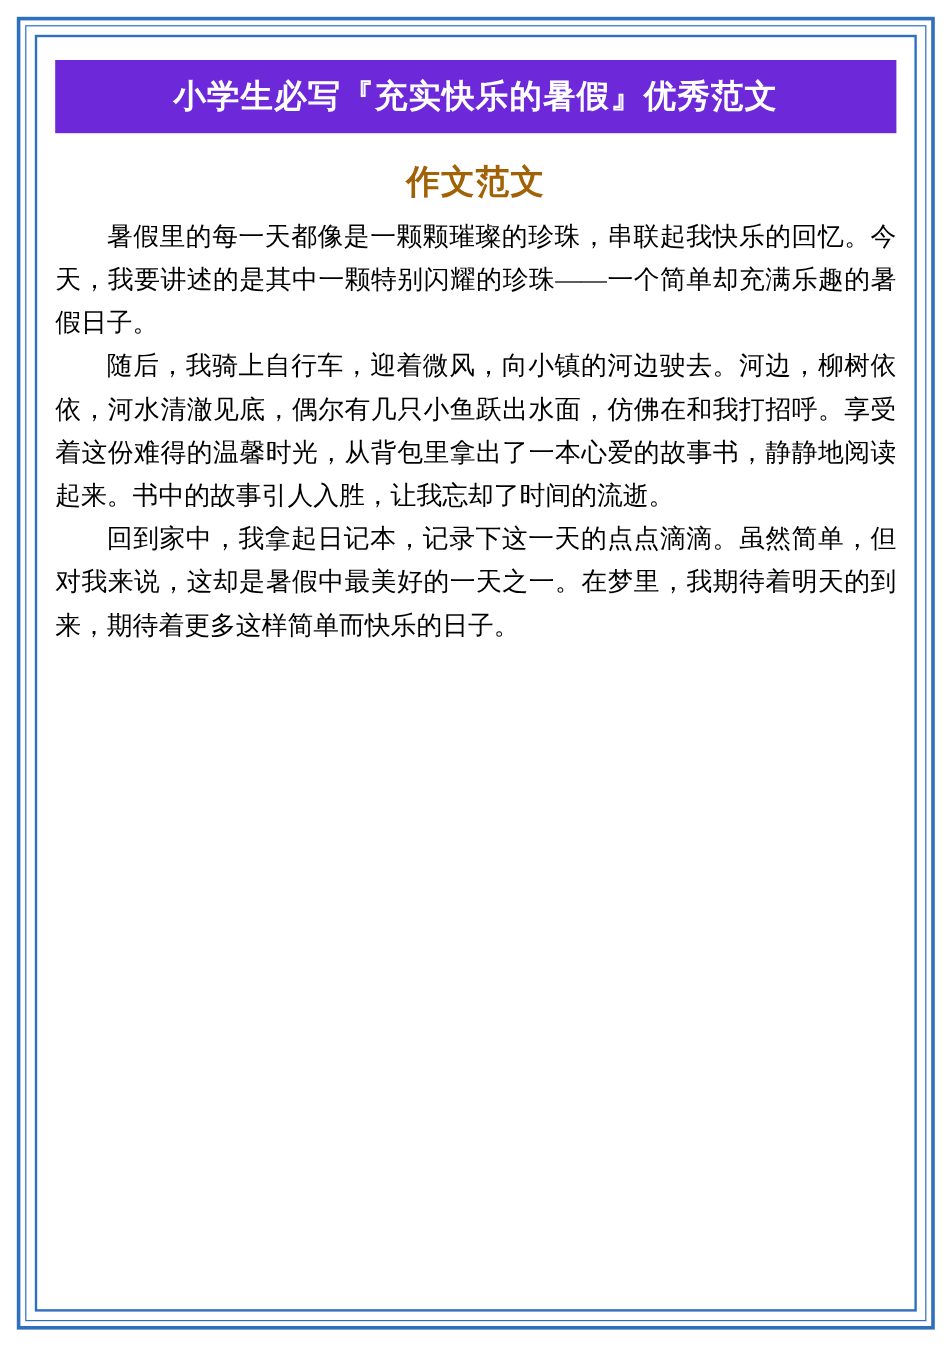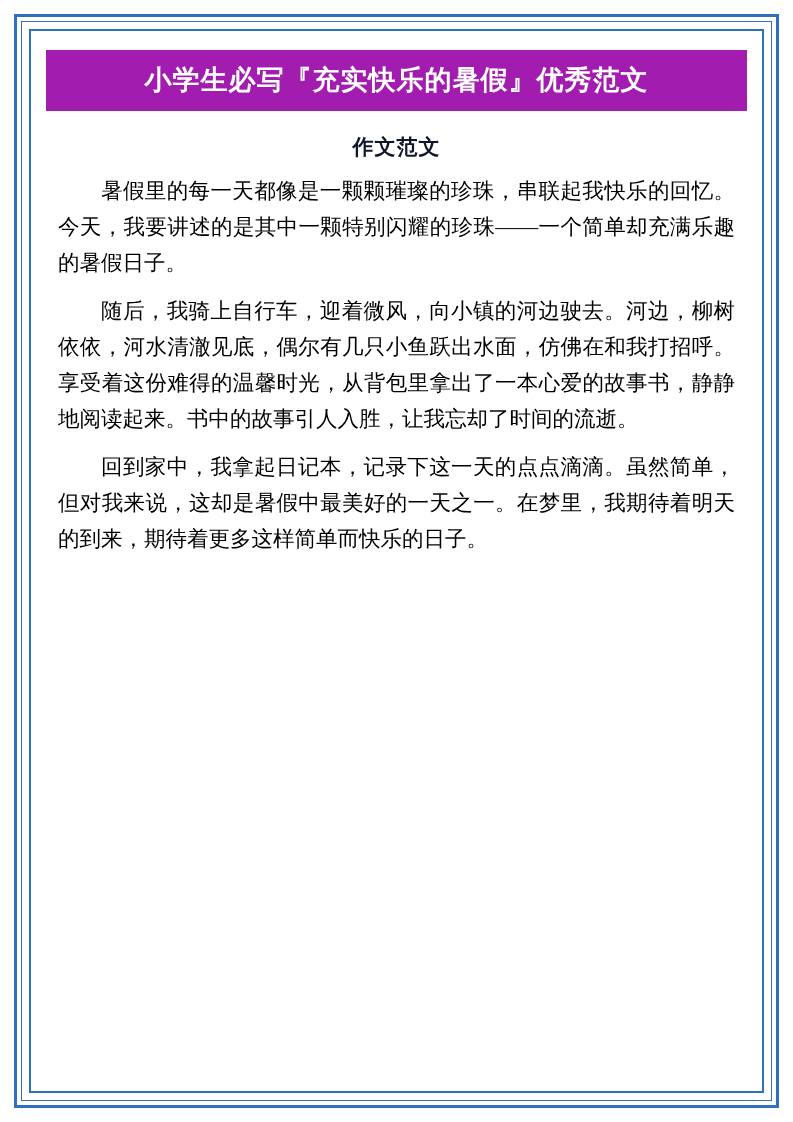--- a/index.html
+++ b/index.html
@@ -49,50 +49,50 @@
     box-sizing: border-box;
   }
   .content {
     position: absolute;
     left: 46px;
     top: 50px;
     right: 46px;
     bottom: 46px;
   }
   .title-bar {
-    background: #a21caf;
+    background: #6d28d9;
     color: #ffffff;
     text-align: center;
     font-size: 27px;
     font-weight: bold;
     letter-spacing: 1px;
     padding: 12px 6px 13px 6px;
     box-sizing: border-box;
     font-family: "Liberation Serif", serif;
     white-space: nowrap;
   }
   .subtitle {
-    color: #0f172a;
+    color: #a16207;
     text-align: center;
-    font-size: 21px;
+    font-size: 28px;
     font-weight: bold;
     margin-top: 22px;
     margin-bottom: 8px;
     letter-spacing: 1px;
   }
   .body-text {
     margin-top: 4px;
     font-size: 21.5px;
     line-height: 36px;
     color: #000000;
     text-align: justify;
     text-justify: inter-ideograph;
   }
   .body-text p {
-    margin: 12px;
+    margin: 0;
     text-indent: 2em;
   }
 </style>
 </head>
 <body>
 
 <div class="page">
   <div class="frame-outer"></div>
   <div class="frame-mid"></div>
   <div class="frame-inner"></div>

